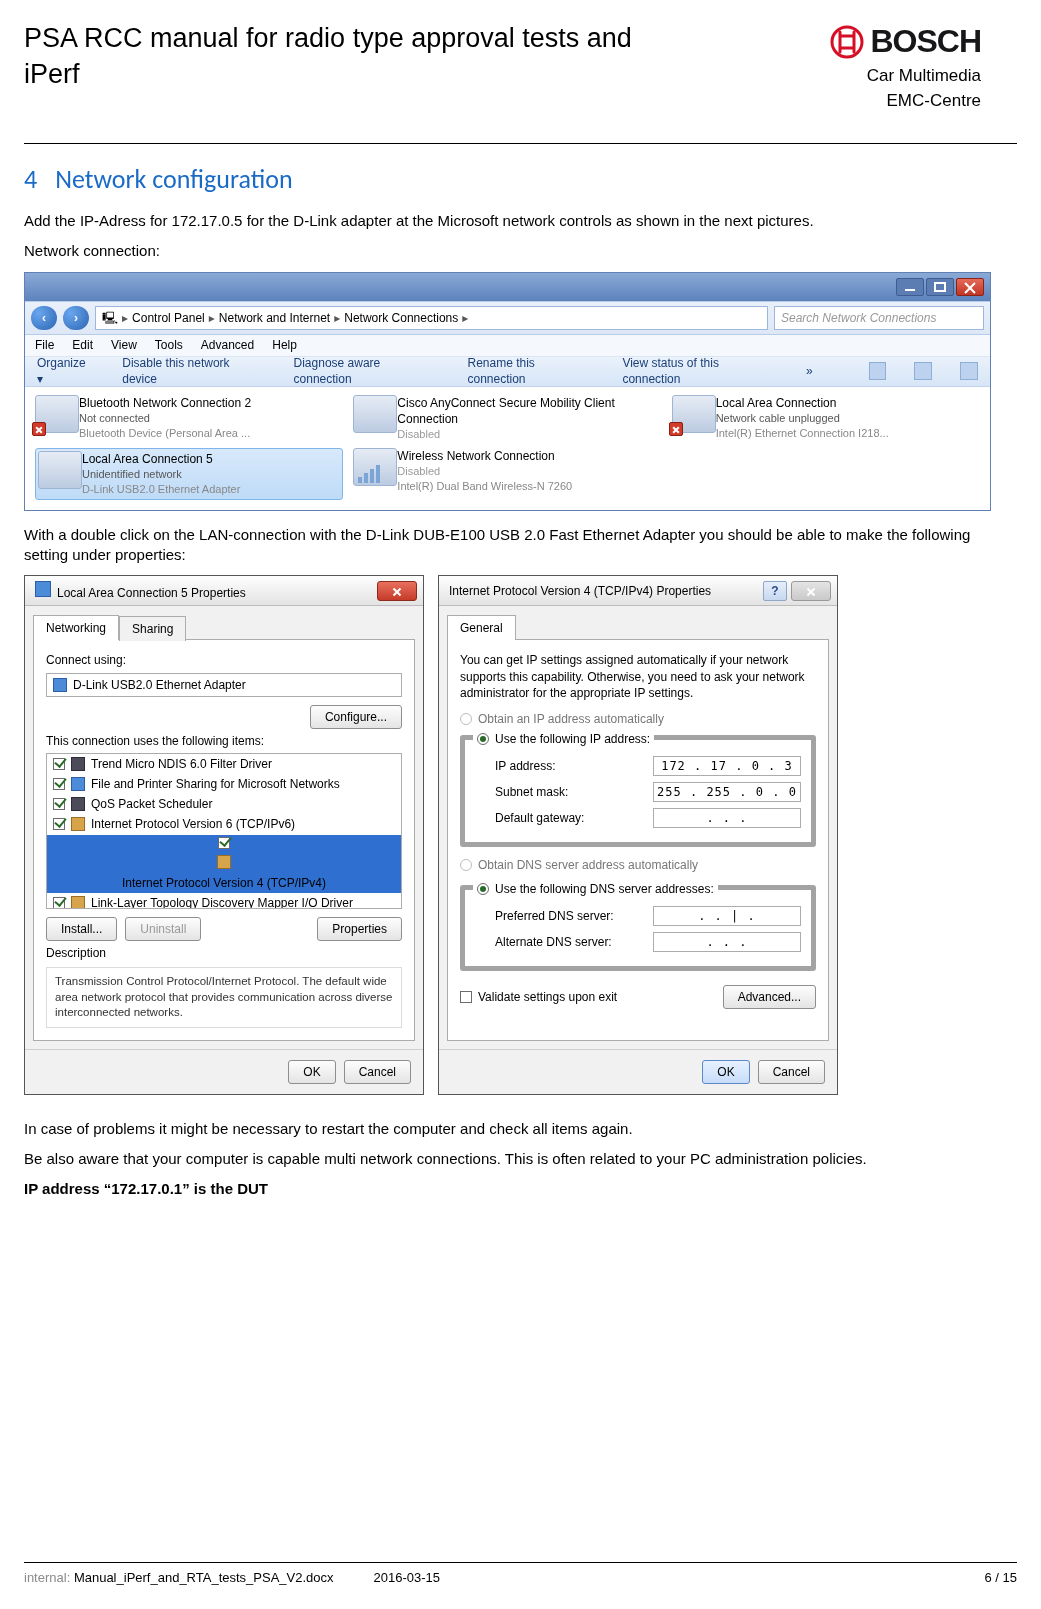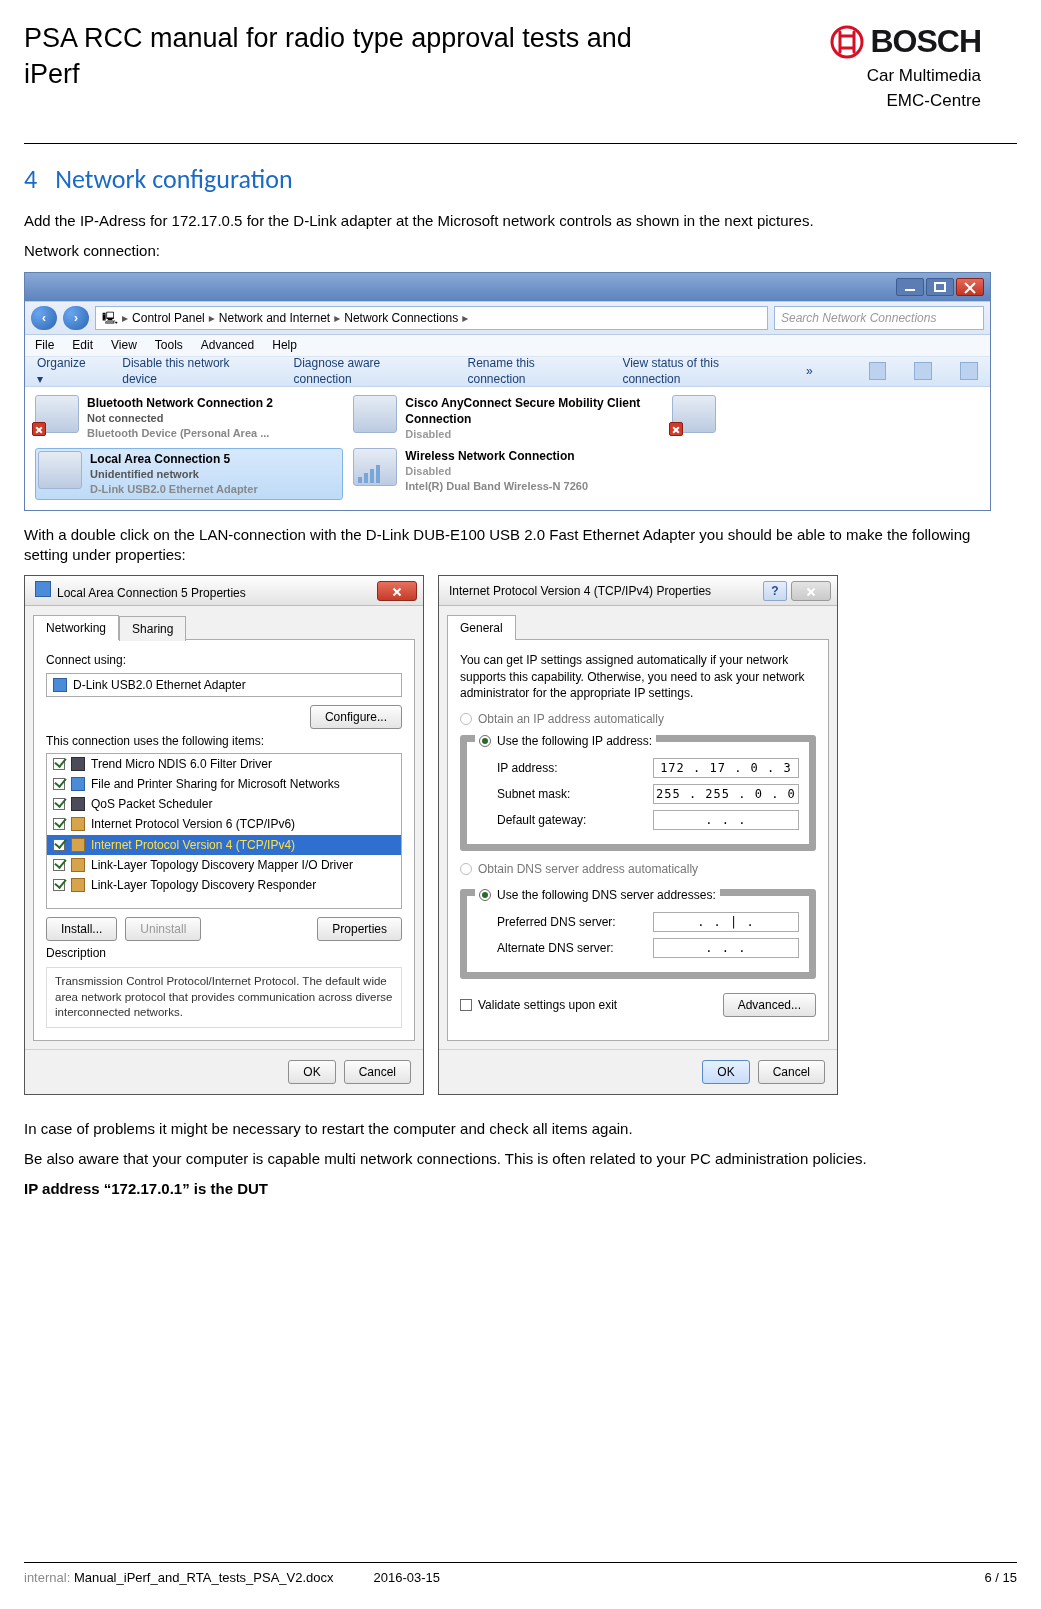--- a/index.html
+++ b/index.html
@@ -137,21 +137,21 @@
   .spacer { flex:1; }
   .tool-icon { width:18px; height:18px; background:#bcd2ef; border:1px solid #8faed6; }
 
   .conn-grid {
     display:grid;
     grid-template-columns: repeat(3, 1fr);
     gap: 6px 10px;
     padding: 8px 10px 10px 10px;
     background:#fff;
   }
-  .conn-item { display:flex; gap:8px; align-items:flex-start;font-weight:bold; }
+  .conn-item { display:flex; gap:0; align-items:flex-start; }
   .conn-item.selected {
     background: linear-gradient(#d8e9fb, #bedbf7);
     border:1px solid #7fb5ea; border-radius:3px; padding:2px;
   }
   .conn-icon {
     width:44px; height:38px; position:relative; flex-shrink:0;
     background: linear-gradient(#e6ecf5,#bccbe1);
     border:1px solid #9fb4d2; border-radius:3px;
   }
   .conn-icon .bars {
@@ -238,36 +238,36 @@
   }
   .win-button:disabled{ color:#9a9a9a; }
   .items-list{
     border:1px solid #acacac; height:156px; overflow:hidden; background:#fff;
     margin:4px 0 8px 0;
   }
   .items-list .row{
     display:flex; align-items:center; gap:6px; padding:2px 6px; font-size:12px;
   }
   .items-list .row.selected{
-    background:#2f6fcf; color:#fde047;
+    background:#2f6fcf; color:#000000;flex-direction:column;
   }
   .cb{ width:12px;height:12px;border:1px solid #6b6b6b;background:#fff;position:relative;flex-shrink:0;}
   .cb.checked::after{
     content:""; position:absolute; left:1px; top:-1px; width:9px; height:5px;
     border-left:2px solid #2a6b2a; border-bottom:2px solid #2a6b2a;
     transform:rotate(-50deg);
   }
   .li-icon{width:14px;height:14px;flex-shrink:0;}
   .ico-blue{background:#4b8bd7;border:1px solid #2c5fa3;}
   .ico-dark{background:#4b4b5a;border:1px solid #2c2c36;}
   .ico-gold{background:#d7a34b;border:1px solid #9a6d25;}
   .btn-row{ display:flex; gap:8px; margin:4px 0; }
   .btn-row .spacer{flex:1}
   .groupbox{
-    border:7px solid #a3a3a3; border-radius:3px;
+    border:5px solid #a3a3a3; border-radius:3px;
     padding:10px 10px 8px 10px; margin:6px 0; position:relative;
   }
   .radio{width:12px;height:12px;border:1px solid #6b6b6b;border-radius:50%;display:inline-block;position:relative;margin-right:6px;vertical-align:-2px;}
   .radio.checked::after{content:"";position:absolute;left:2px;top:2px;width:6px;height:6px;border-radius:50%;background:#2a6b2a;}
   .radio.disabled{border-color:#bdbdbd;}
   .kv{display:flex;align-items:center;margin:6px 0 6px 20px;}
   .kv label{width:160px;}
   .ip-box{
     border:1px solid #acacac; background:#fff; width:150px; height:20px;
     display:flex; align-items:center; justify-content:center; letter-spacing:1px;
@@ -383,20 +383,25 @@
           <div class="conn-icon"></div>
           <div class="conn-text">
             <div class="l1">Cisco AnyConnect Secure Mobility Client Connection</div>
             <div class="l2" style="color: rgb(153, 153, 153);">Disabled</div>
           </div>
         </div>
         <div class="conn-item">
           <div class="conn-icon">
             <div class="conn-x"></div>
           </div>
+          <div class="conn-text">
+            <div class="l1">Local Area Connection</div>
+            <div class="l2">Network cable unplugged</div>
+            <div class="l3">Intel(R) Ethernet Connection I218...</div>
+          </div>
         </div>
         <div class="conn-item selected">
           <div class="conn-icon"></div>
           <div class="conn-text">
             <div class="l1">Local Area Connection 5</div>
             <div class="l2">Unidentified network</div>
             <div class="l3">D-Link USB2.0 Ethernet Adapter</div>
           </div>
         </div>
         <div class="conn-item">

